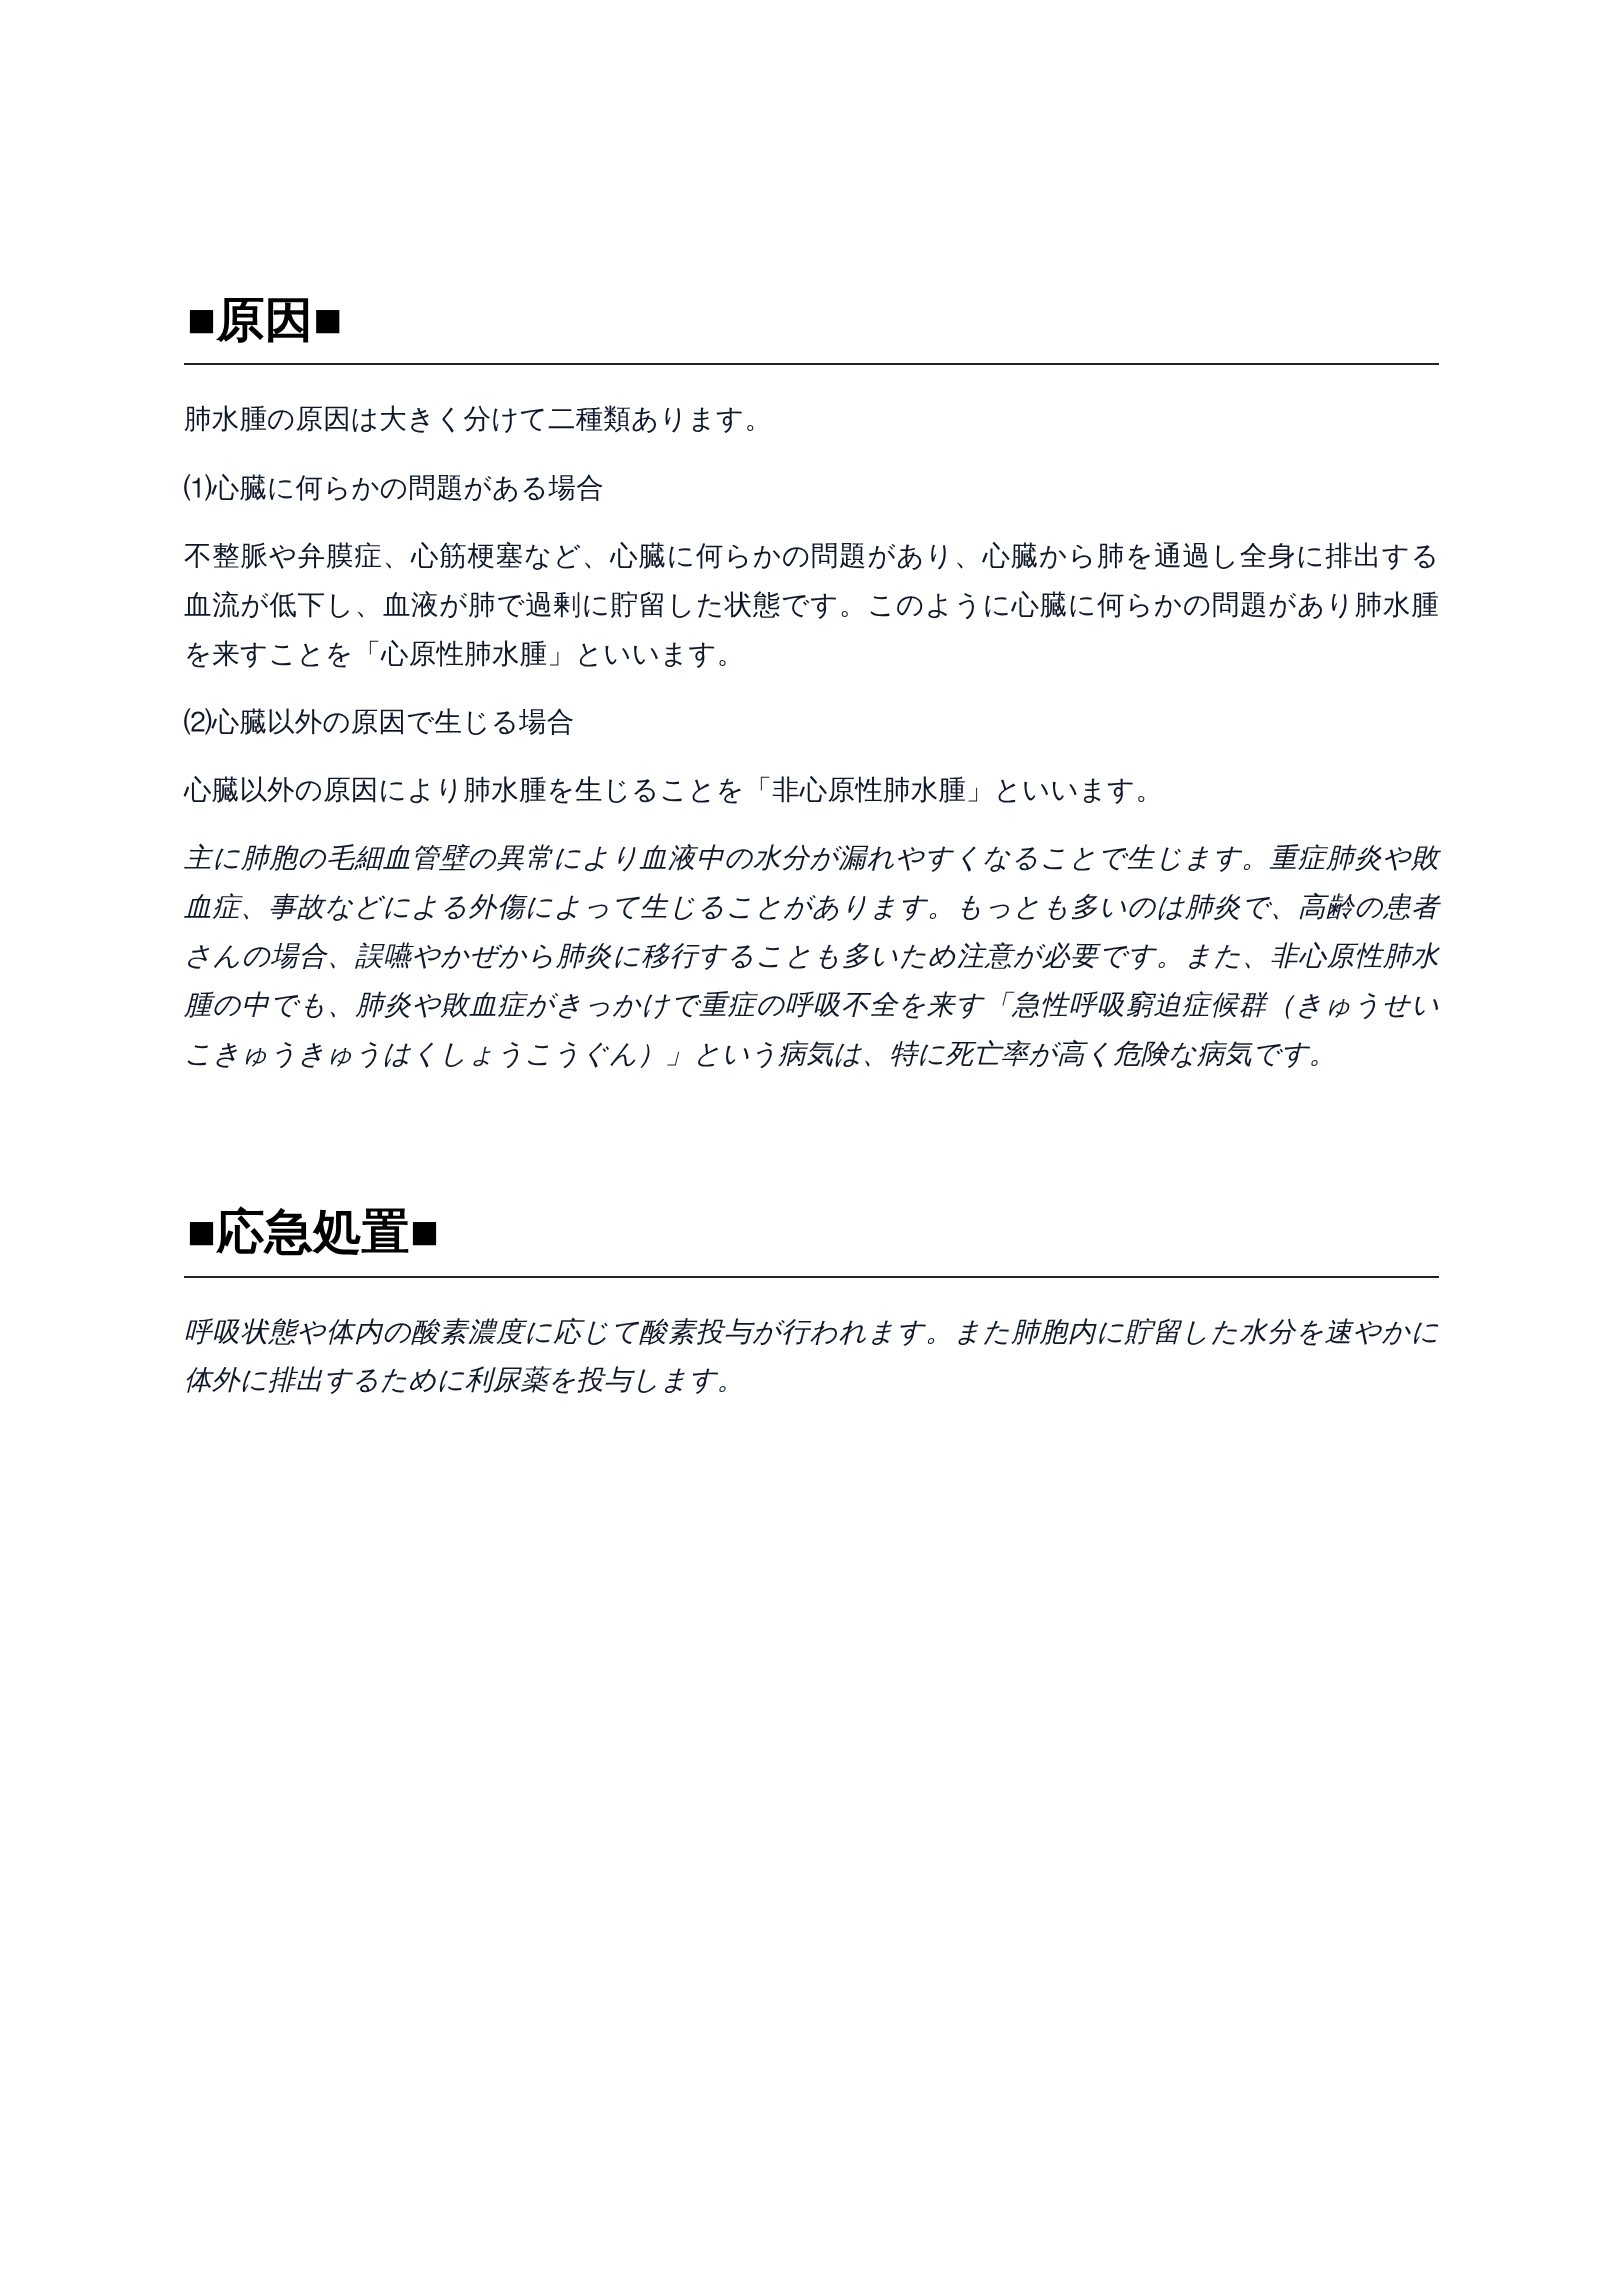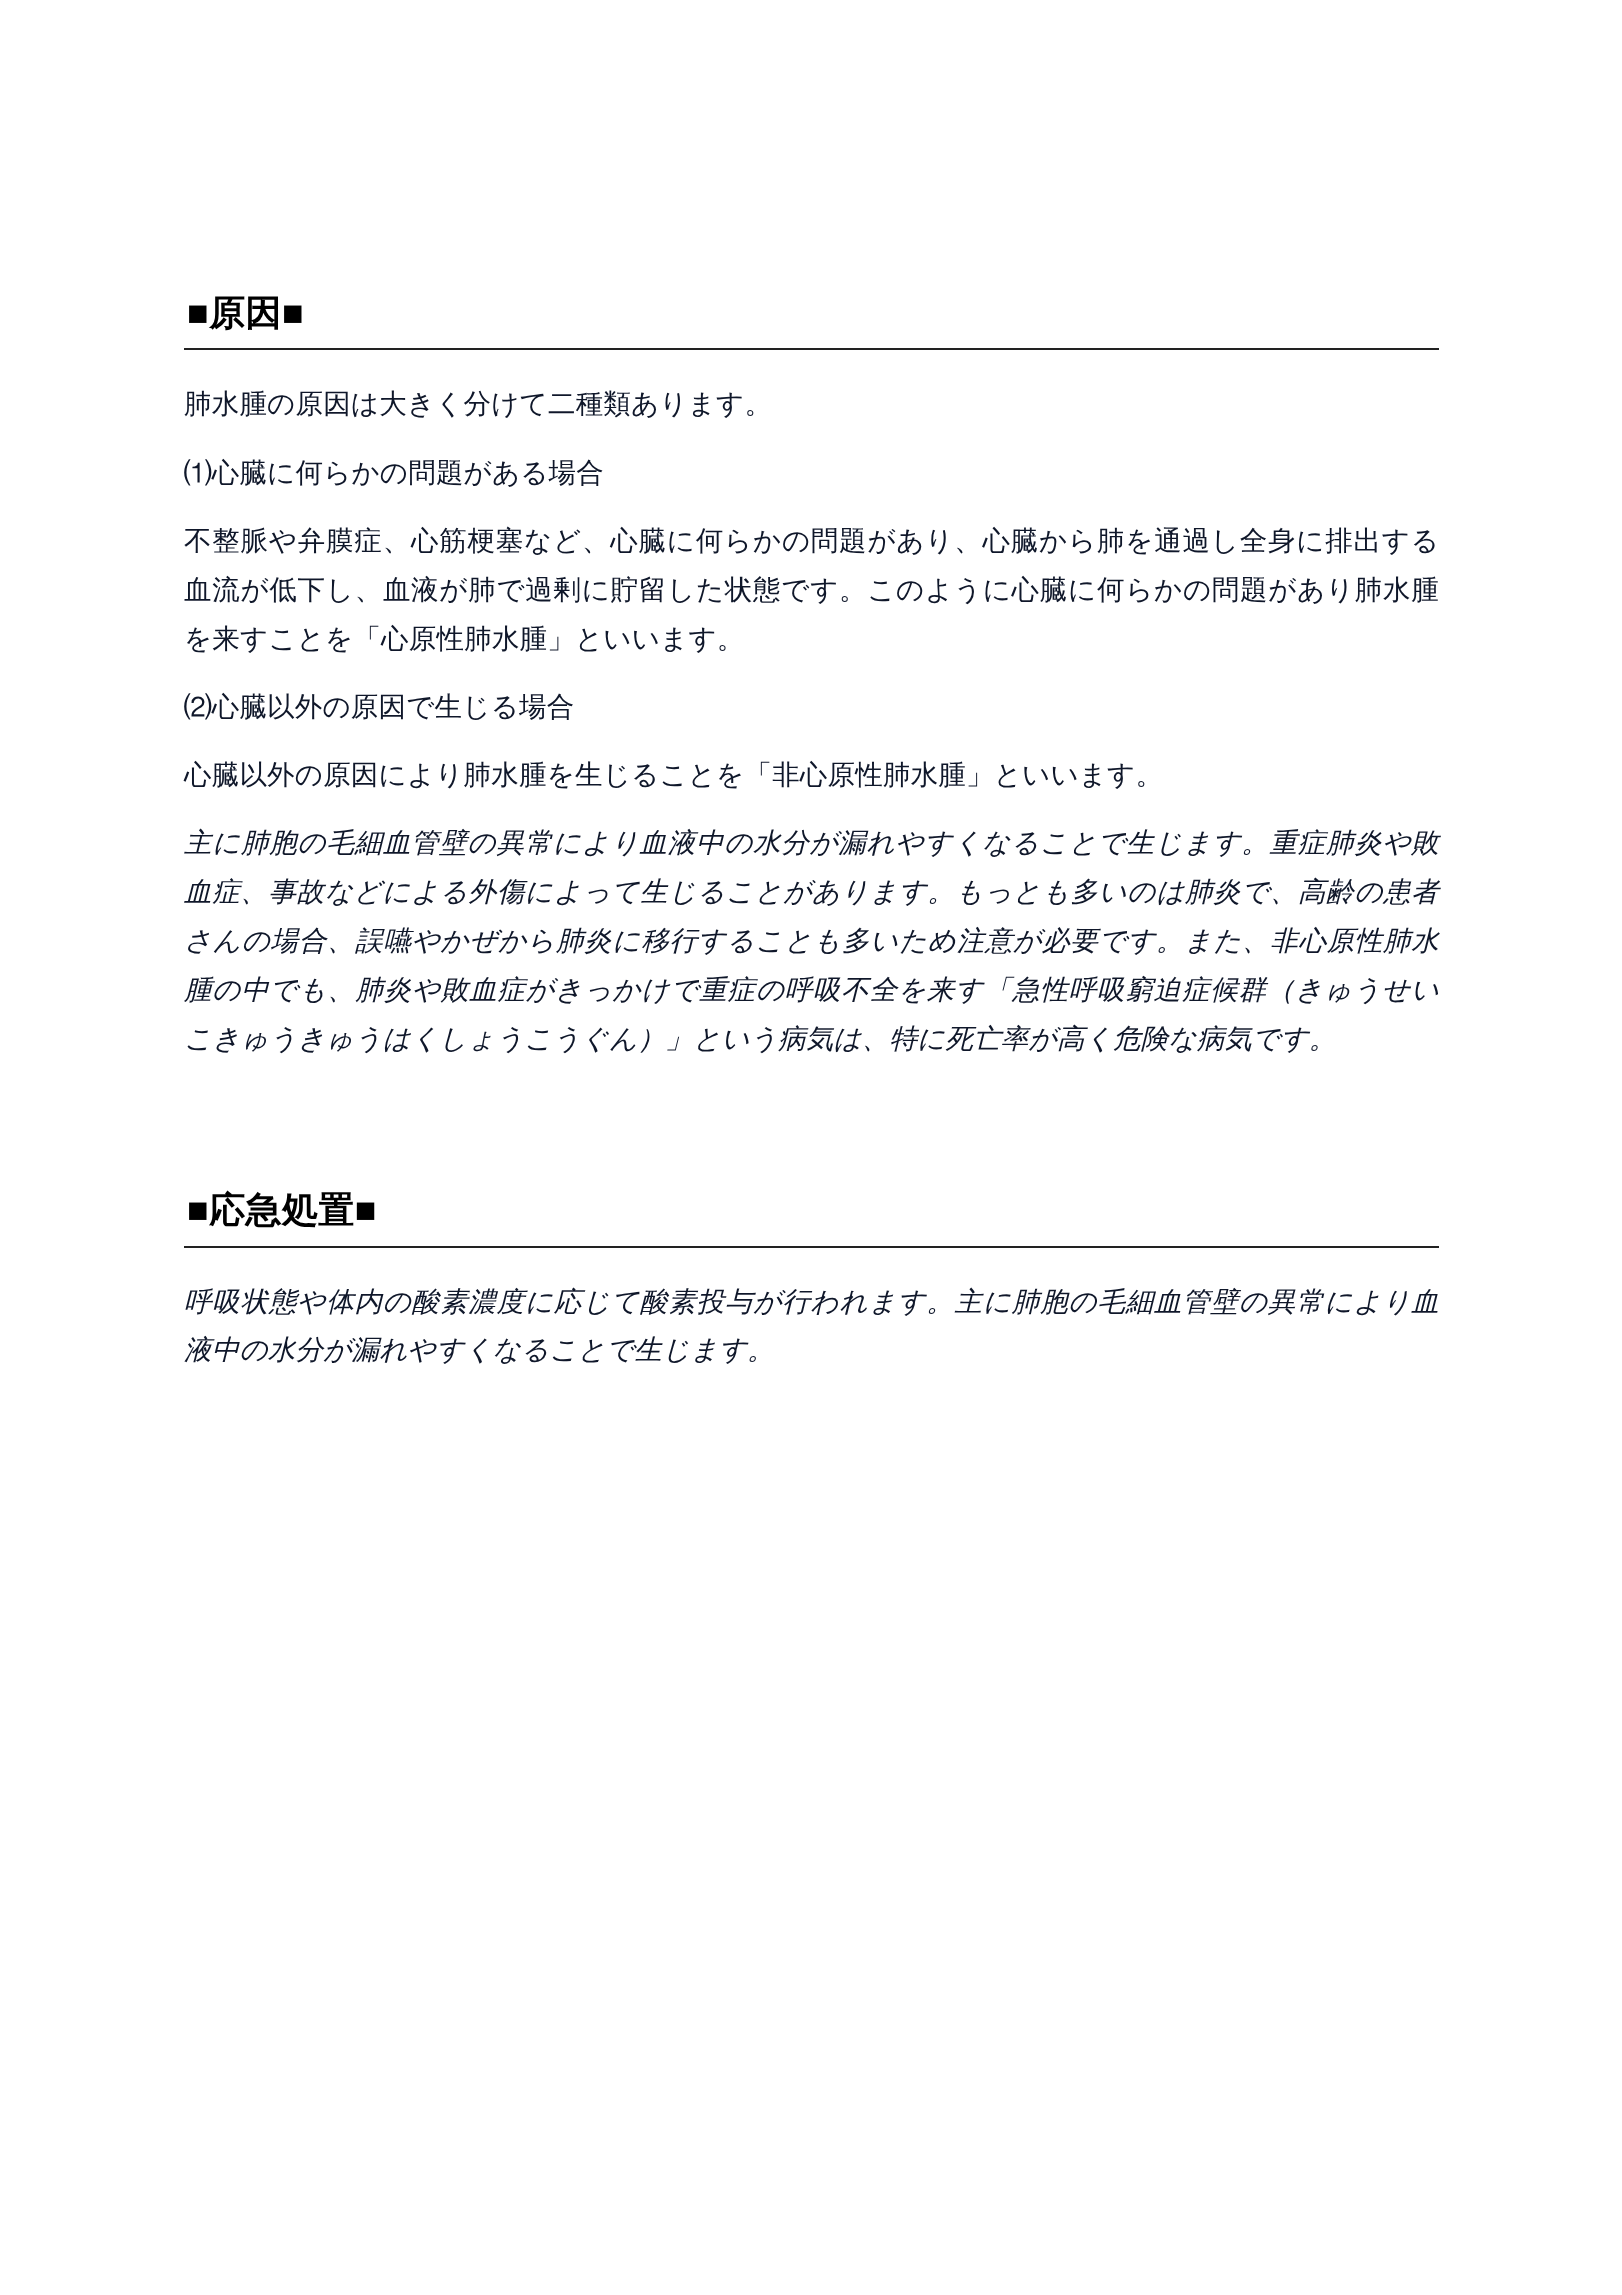--- a/index.html
+++ b/index.html
@@ -25,21 +25,21 @@
   .content {
     position: absolute;
     left: 184px;
     top: 290px;
     width: 1255px;
   }
   .section {
     margin-bottom: 0;
   }
   .section-heading {
-    font-size: 36px;
+    font-size: 48px;
     font-weight: bold;
     letter-spacing: 0.4px;
     line-height: 1.25;
     margin: 0 0 13.4px 0;
     padding-left: 3px;
     color: #000000;
   }
   .rule {
     border: none;
     border-top: 2.2px solid #222222;
@@ -88,18 +88,18 @@
 
       <p class="para last">主に肺胞の毛細血管壁の異常により血液中の水分が漏れやすくなることで生じます。重症肺炎や敗血症、事故などによる外傷によって生じることがあります。もっとも多いのは肺炎で、高齢の患者さんの場合、誤嚥やかぜから肺炎に移行することも多いため注意が必要です。また、非心原性肺水腫の中でも、肺炎や敗血症がきっかけで重症の呼吸不全を来す「急性呼吸窮迫症候群（きゅうせいこきゅうきゅうはくしょうこうぐん）」という病気は、特に死亡率が高く危険な病気です。</p>
     </div>
 
     <div class="spacer-block"></div>
 
     <div class="section section-two">
       <h2 class="section-heading">■応急処置■</h2>
       <hr class="rule">
 
-      <p class="para last">呼吸状態や体内の酸素濃度に応じて酸素投与が行われます。主に肺胞の毛細血管壁の異常により血液中の水分が漏れやすくなることで生じます。</p>
+      <p class="para last">呼吸状態や体内の酸素濃度に応じて酸素投与が行われます。また肺胞内に貯留した水分を速やかに体外に排出するために利尿薬を投与します。</p>
     </div>
 
   </div>
 </div>
 
 
 </body></html>

